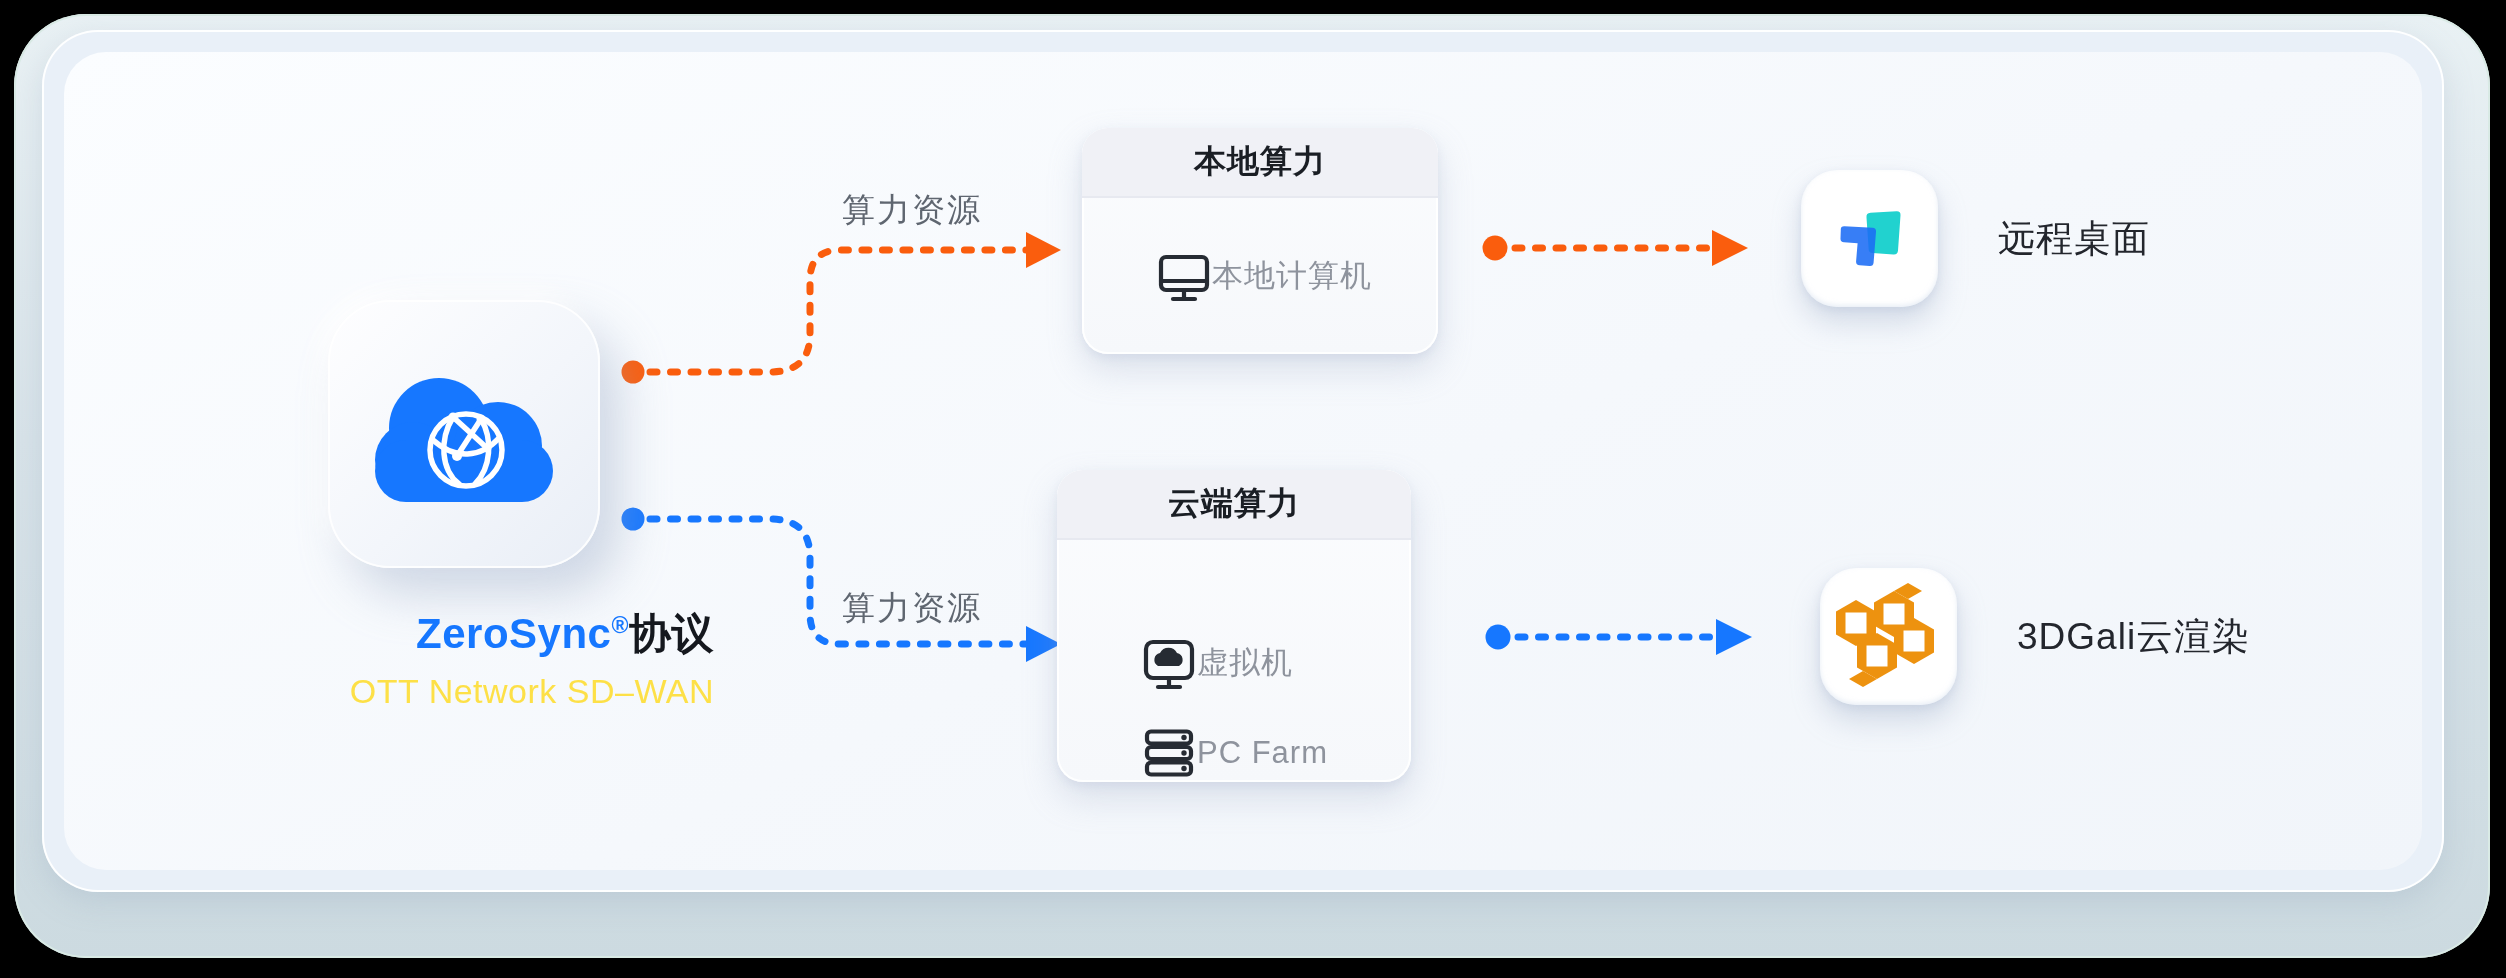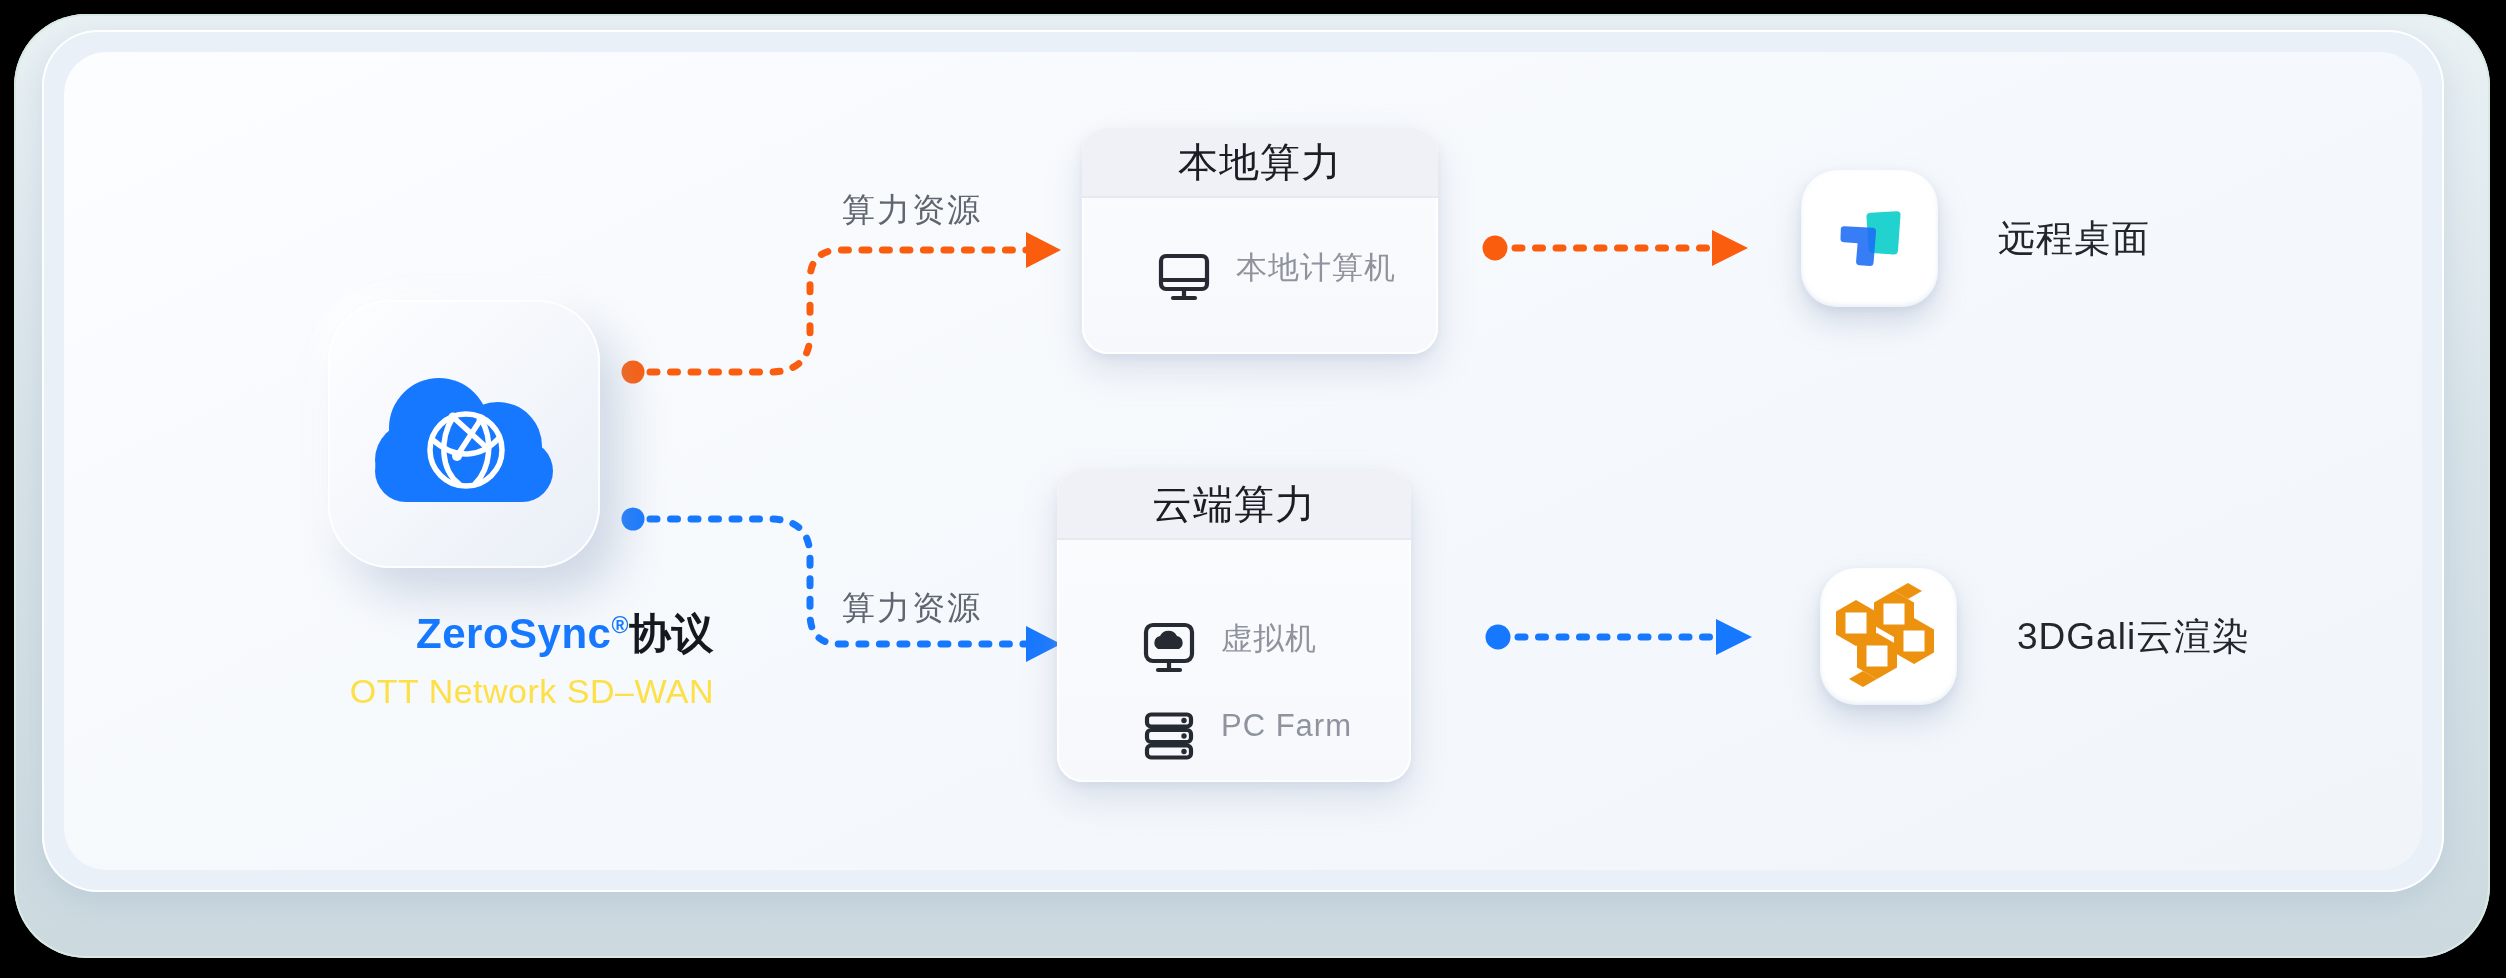--- a/index.html
+++ b/index.html
@@ -29,28 +29,28 @@
   .zerosync-title sup{font-size:.55em;}
   .zerosync-subtitle{margin-top:10px;font-size:34px;color:#fde047;letter-spacing:.5px;}
 
   
   .cap-box{position:absolute;border-radius:26px;overflow:hidden;
          background:linear-gradient(180deg,#fbfcfe 0%,#f6f8fb 100%);
          box-shadow:0 16px 34px rgba(154,170,196,.30), 0 4px 10px rgba(154,170,196,.16),
                     inset 0 0 0 2px rgba(255,255,255,.9);}
   .cap-header{height:68px;display:flex;align-items:center;justify-content:center;
          background:#f0f1f6;border-bottom:2px solid #e7e9f0;
-         font-size:40px;font-weight:400;color:#1a1e24;letter-spacing:1px;}
+         font-size:32px;font-weight:700;color:#1a1e24;letter-spacing:1px;}
   .cap-body{display:flex;flex-direction:column;justify-content:center;gap:32px;}
-  .cap-row{display:flex;align-items:flex-start;gap:24px;height:58px;}
+  .cap-row{display:flex;align-items:center;height:58px;}
   .cap-row .cap-label{font-size:31px;color:#8e939d;letter-spacing:1px;white-space:nowrap;}
   .box-local{left:1082px;top:128px;width:356px;height:226px;}
   .box-local .cap-body{height:156px;padding-left:74px;}
   .box-cloud{left:1057px;top:470px;width:354px;height:312px;}
-  .box-cloud .cap-body{height:304px;padding-left:84px;}
+  .box-cloud .cap-body{height:304px;padding-left:84px;margin-top:16px;}
 
   
   .endpoint{position:absolute;display:flex;align-items:center;gap:60px;}
   .endpoint-todesk{left:1801px;top:170px;}
   .endpoint-gali{left:1812px;top:568px;padding-left:8px;}
   .app-tile{width:137px;height:137px;border-radius:36px;background:#fff;
          box-shadow:0 16px 28px rgba(158,173,199,.38), 0 3px 8px rgba(158,173,199,.22),
                     inset 0 -2px 5px rgba(214,224,238,.55);
          display:flex;align-items:center;justify-content:center;}
   .endpoint-label{font-size:37px;color:#23262d;font-weight:500;letter-spacing:1px;white-space:nowrap;}

